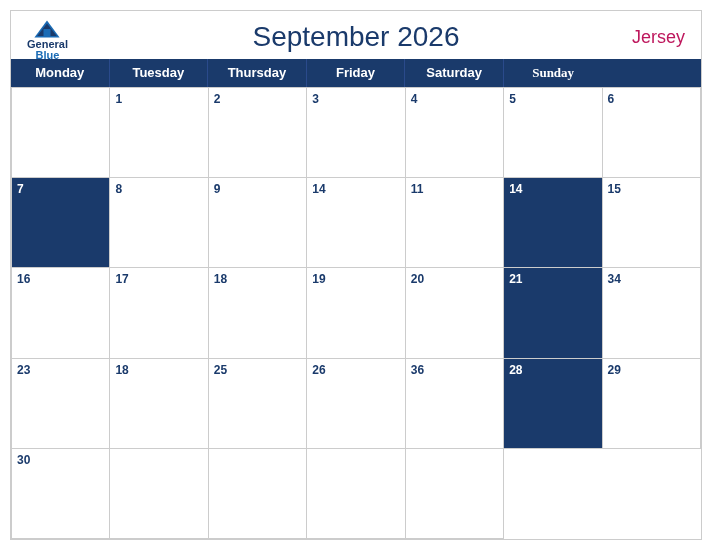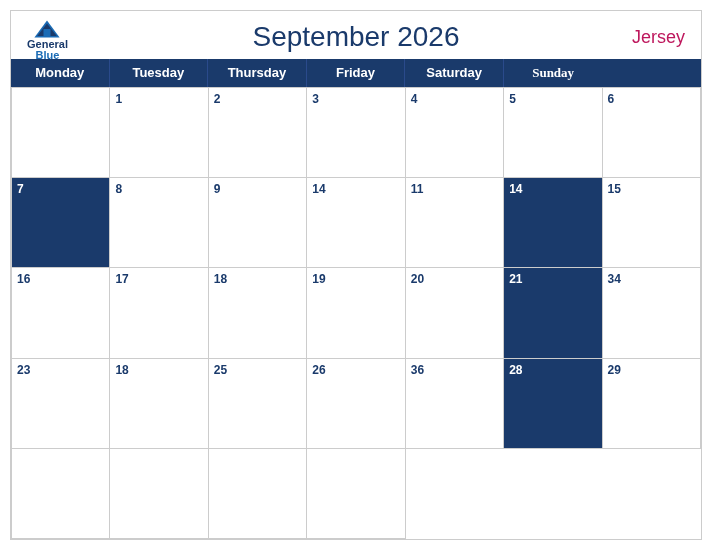--- a/index.html
+++ b/index.html
@@ -223,18 +223,21 @@
       </div>
       <div class="calendar-cell">
         <span class="cell-number">36</span>
       </div>
       <div class="calendar-cell row-header">
         <span class="cell-number dark-bg">28</span>
       </div>
       <div class="calendar-cell">
         <span class="cell-number">29</span>
       </div>
+      <div class="calendar-cell">
+        <span class="cell-number">30</span>
+      </div>
       <div class="calendar-cell empty-cell"></div>
       <div class="calendar-cell empty-cell"></div>
       <div class="calendar-cell empty-cell"></div>
       <div class="calendar-cell empty-cell"></div>
     </div>
 </div>
 
 </body></html>

